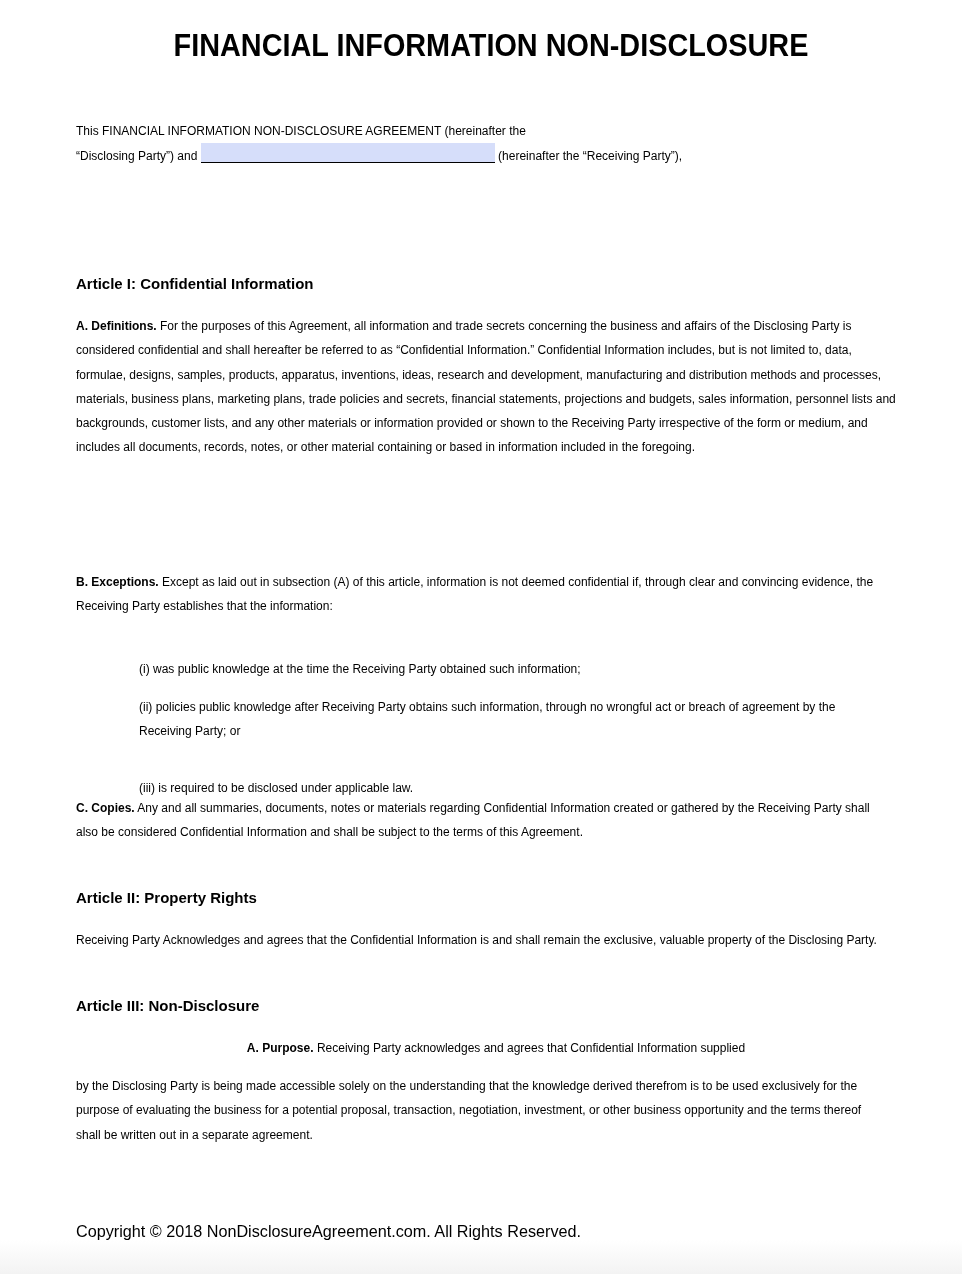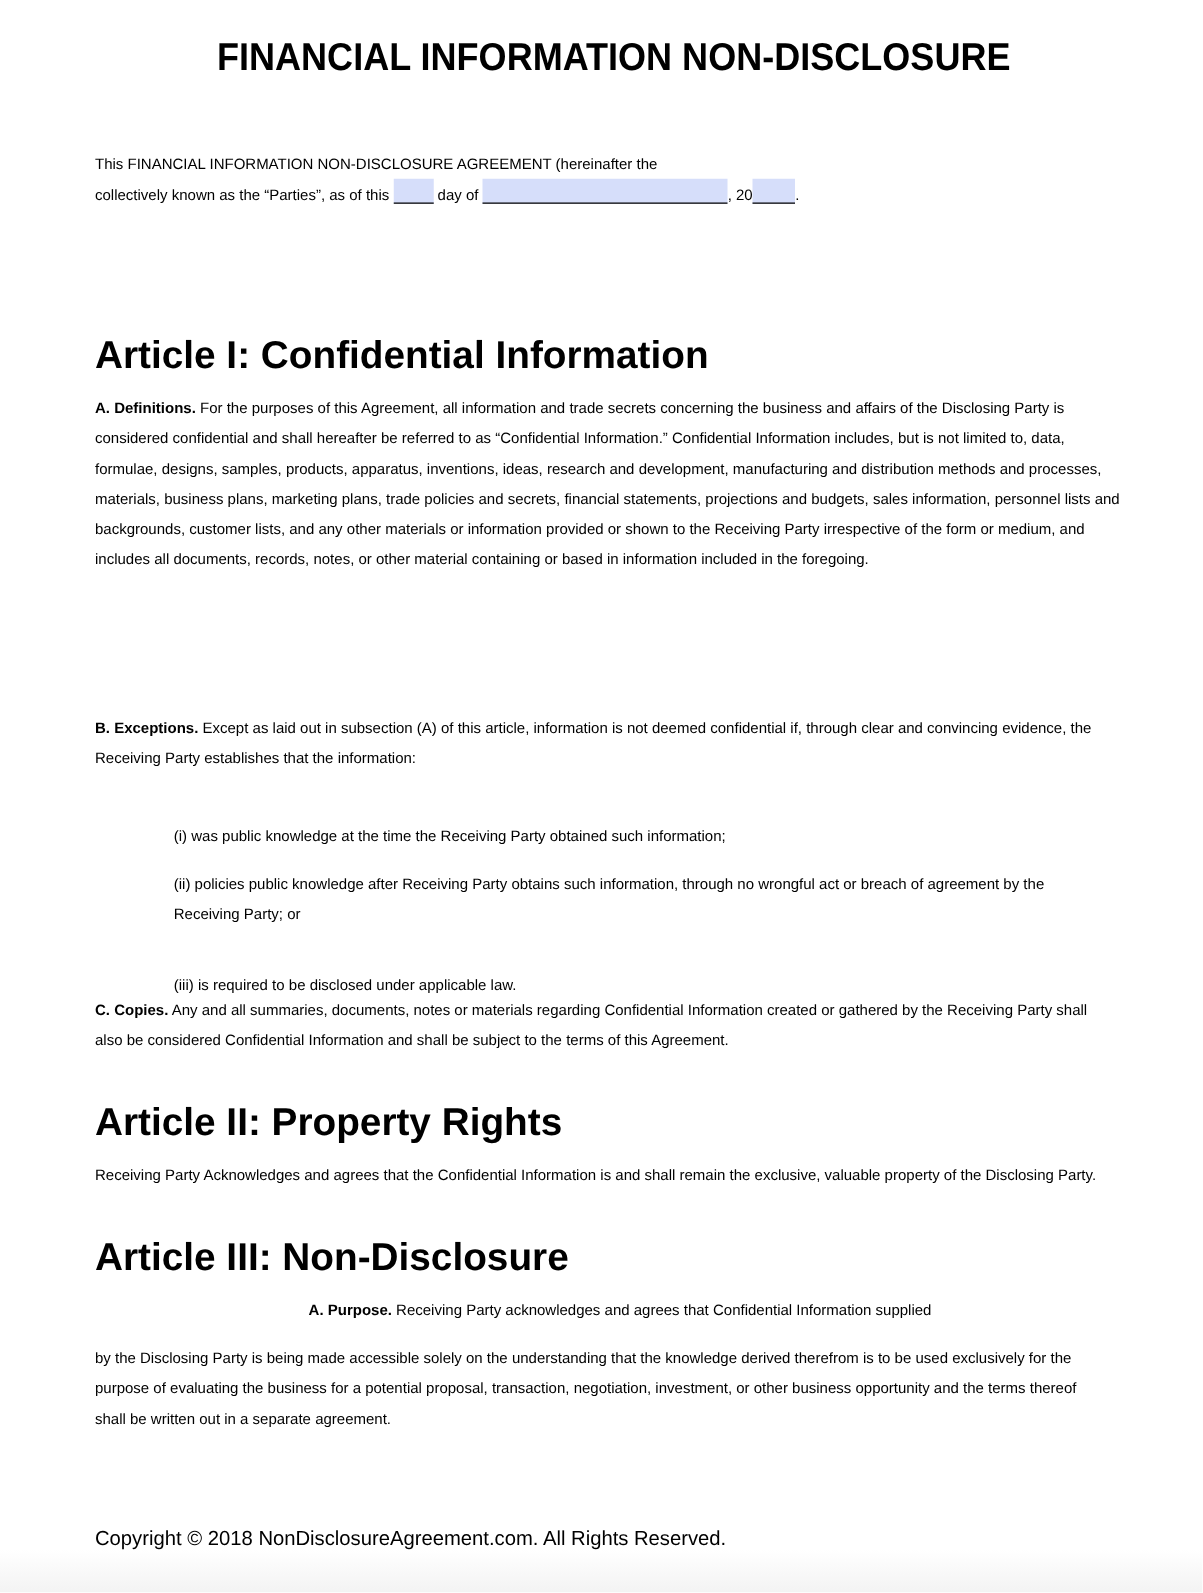--- a/index.html
+++ b/index.html
@@ -48,21 +48,21 @@
       vertical-align: -3px;
     }
     .f-disclosing { width: 294px; }
     .f-receiving { width: 294px; }
     .f-day { width: 32px; }
     .f-month { width: 196px; }
     .f-year { width: 34px; }
     .heading {
       position: absolute;
       left: 76px;
-      font-size: 31px;
+      font-size: 15px;
       font-weight: bold;
       line-height: 28px;
     }
     .label { font-weight: bold; }
     .indent { left: 139px; width: 760px; }
     .footer {
       position: absolute;
       left: 76px;
       top: 1221px;
       font-size: 16.2px;
@@ -71,21 +71,21 @@
   </style>
 </head>
 <body>
 
 <div class="bottom-fade"></div>
 
 <div class="title">FINANCIAL INFORMATION NON-DISCLOSURE</div>
 
 <div class="block" style="top:119px; width:840px;">
   <div>This FINANCIAL INFORMATION NON-DISCLOSURE AGREEMENT (hereinafter the</div>
-  <div><span>collectively known as the “Parties”, as of this </span><span class="field f-day"></span><span> day of </span><span class="field f-month"></span><span>, 20</span><span class="field f-year"></span><span>.</span></div>
+  <div><span>“Disclosing Party”) and </span><span class="field f-receiving"></span><span> (hereinafter the “Receiving Party”),</span></div>
 </div>
 
 <div class="heading" style="top:270px;">Article I: Confidential Information</div>
 
 <div class="block" style="top:314px; width:822px;">
   <span class="label">A. Definitions.</span><span> For the purposes of this Agreement, all information and trade secrets concerning the business and affairs of the Disclosing Party is considered confidential and shall hereafter be referred to as “Confidential Information.” Confidential Information includes, but is not limited to, data, formulae, designs, samples, products, apparatus, inventions, ideas, research and development, manufacturing and distribution methods and processes, materials, business plans, marketing plans, trade policies and secrets, financial statements, projections and budgets, sales information, personnel lists and backgrounds, customer lists, and any other materials or information provided or shown to the Receiving Party irrespective of the form or medium, and includes all documents, records, notes, or other material containing or based in information included in the foregoing.</span>
 </div>
 
 <div class="block" style="top:570px; width:830px;">
   <span class="label">B. Exceptions.</span><span> Except as laid out in subsection (A) of this article, information is not deemed confidential if, through clear and convincing evidence, the Receiving Party establishes that the information:</span>

